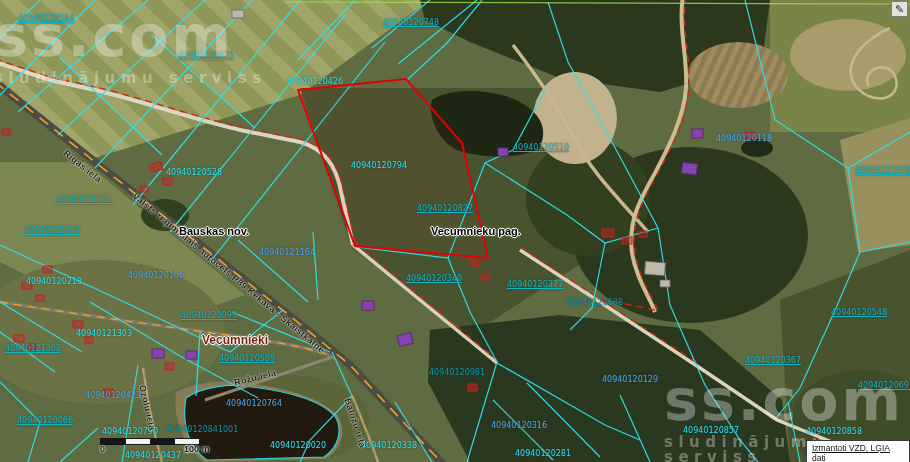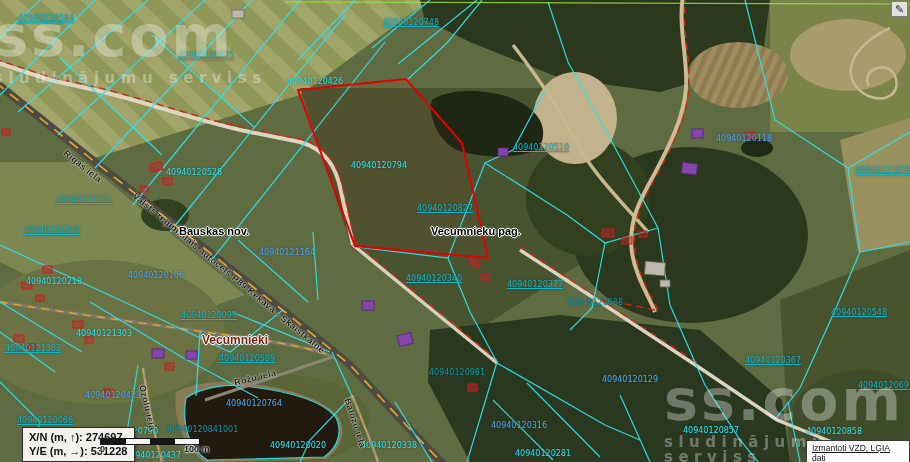--- a/index.html
+++ b/index.html
@@ -239,24 +239,20 @@
 
   <div class="wm" style="left:-6px;top:8px;">
     <span class="brand">ss.com</span>
     <span class="tag">sludinājumu serviss</span>
   </div>
   <div class="wm" style="left:664px;top:372px;">
     <span class="brand">ss.com</span>
     <span class="tag">sludinājumu serviss</span>
   </div>
 
-  <div id="coordbox">
-    <div>X/N (m, ↑): 274697</div>
-    <div>Y/E (m, →): 531228</div>
-  </div>
 
   <div id="scalebar">
     <div class="bar">
       <i class="sb-d"></i>
         <i class="sb-l"></i>
         <i class="sb-d"></i>
         <i class="sb-l"></i>
     </div>
     <span class="lab" style="left:0px;">0</span>
     <span class="lab" style="left:44px;padding-left:41px;">50</span>

